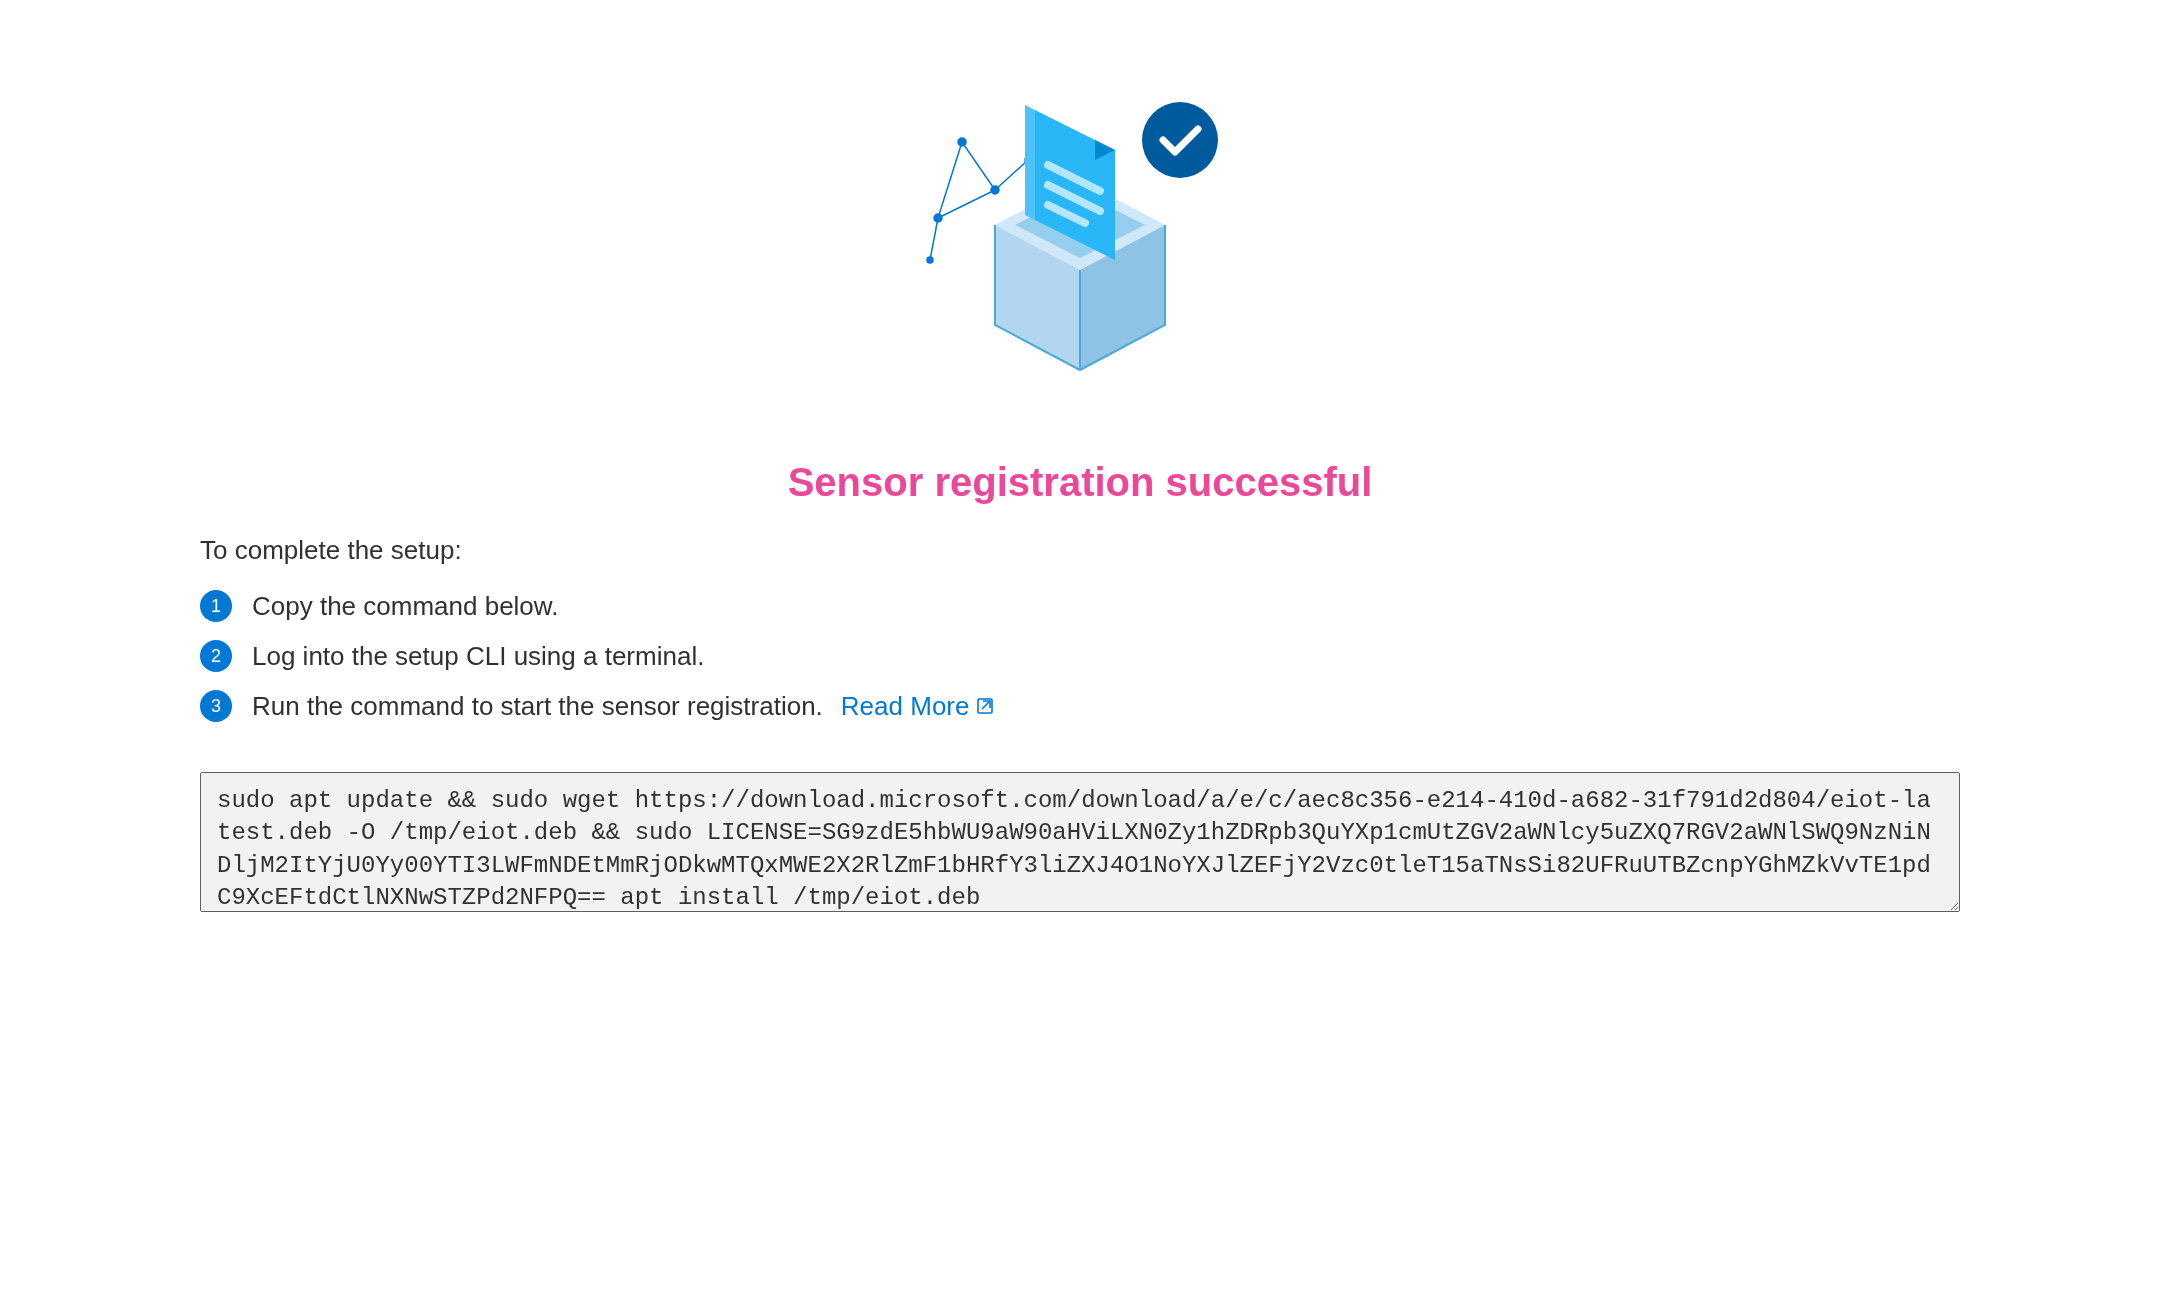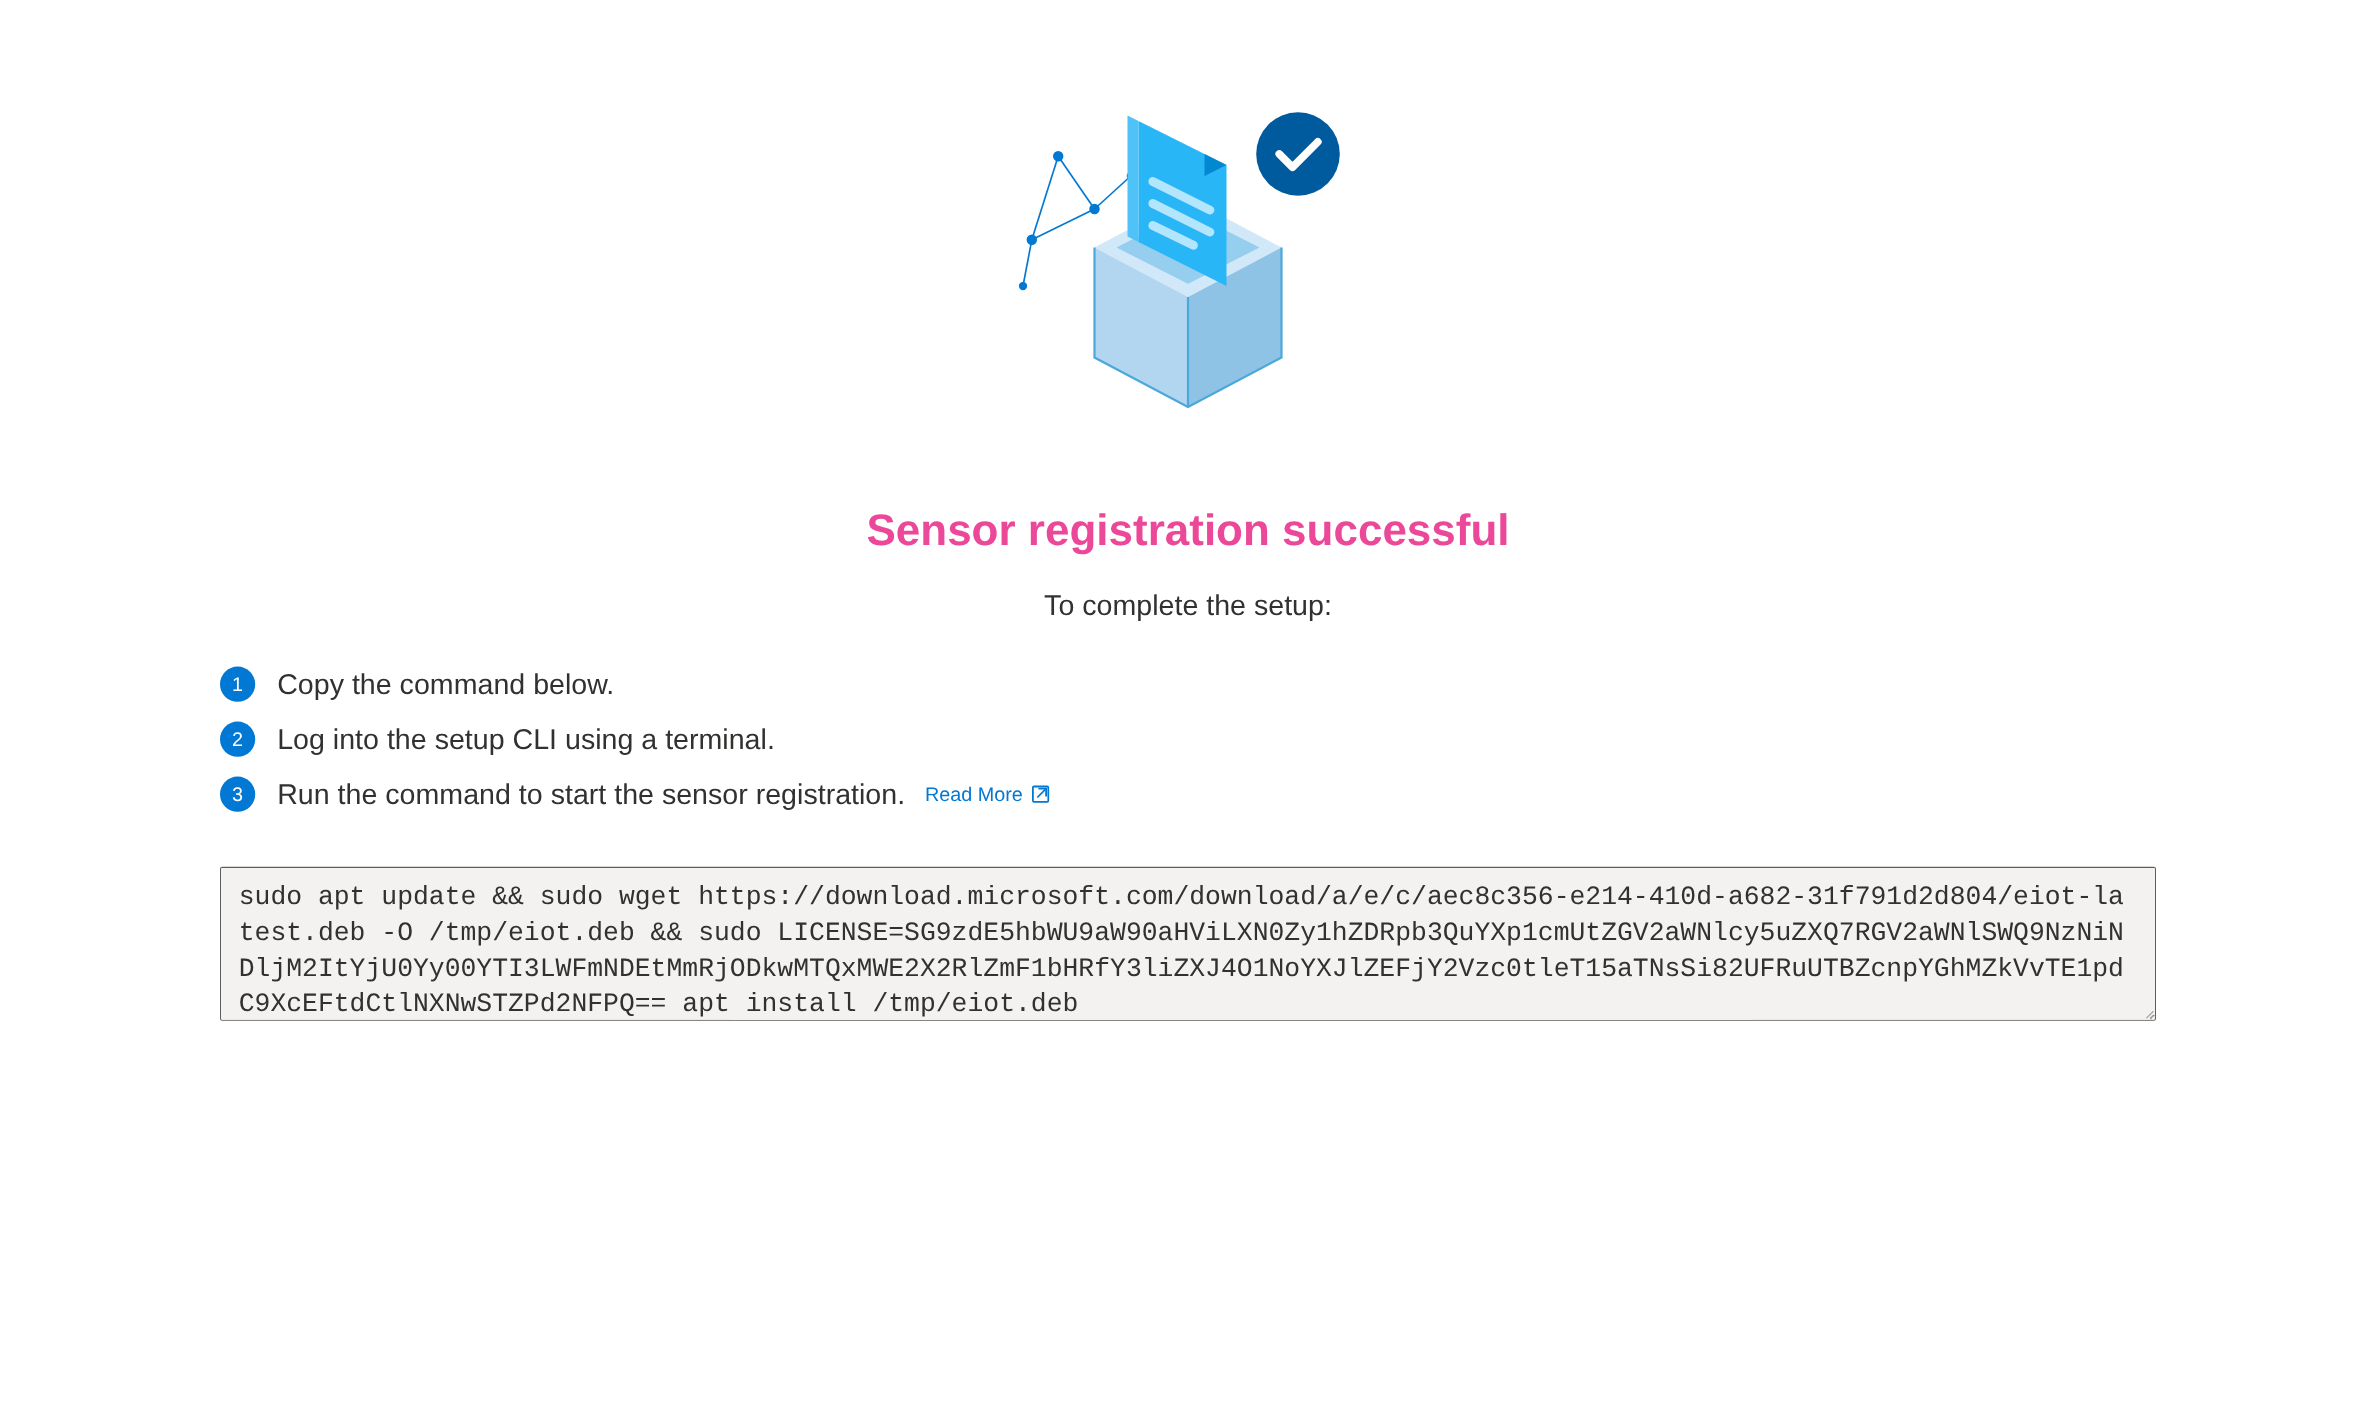--- a/index.html
+++ b/index.html
@@ -27,23 +27,22 @@
     .page-title {
       text-align: center;
       font-size: 40px;
       font-weight: 600;
       color: #ec4899;
       margin-bottom: 30px;
     }
     .subtitle {
       font-size: 26px;
       color: #323130;
-      margin-bottom: 40px;
+      margin-bottom: 24px;
       font-weight: 400;
-      text-align: center;
     }
     .steps {
       margin-bottom: 50px;
     }
     .step {
       display: flex;
       align-items: center;
       margin-bottom: 18px;
       gap: 20px;
     }
@@ -63,21 +62,21 @@
     .step-text {
       font-size: 26px;
       color: #323130;
       display: flex;
       align-items: center;
       gap: 18px;
     }
     .read-more-link {
       color: #0078d4;
       text-decoration: none;
-      font-size: 18px;
+      font-size: 26px;
       display: inline-flex;
       align-items: center;
       gap: 6px;
       cursor: pointer;
     }
     .command-box {
       width: 100%;
       min-height: 140px;
       background: #f3f2f1;
       border: 1px solid #605e5c;

